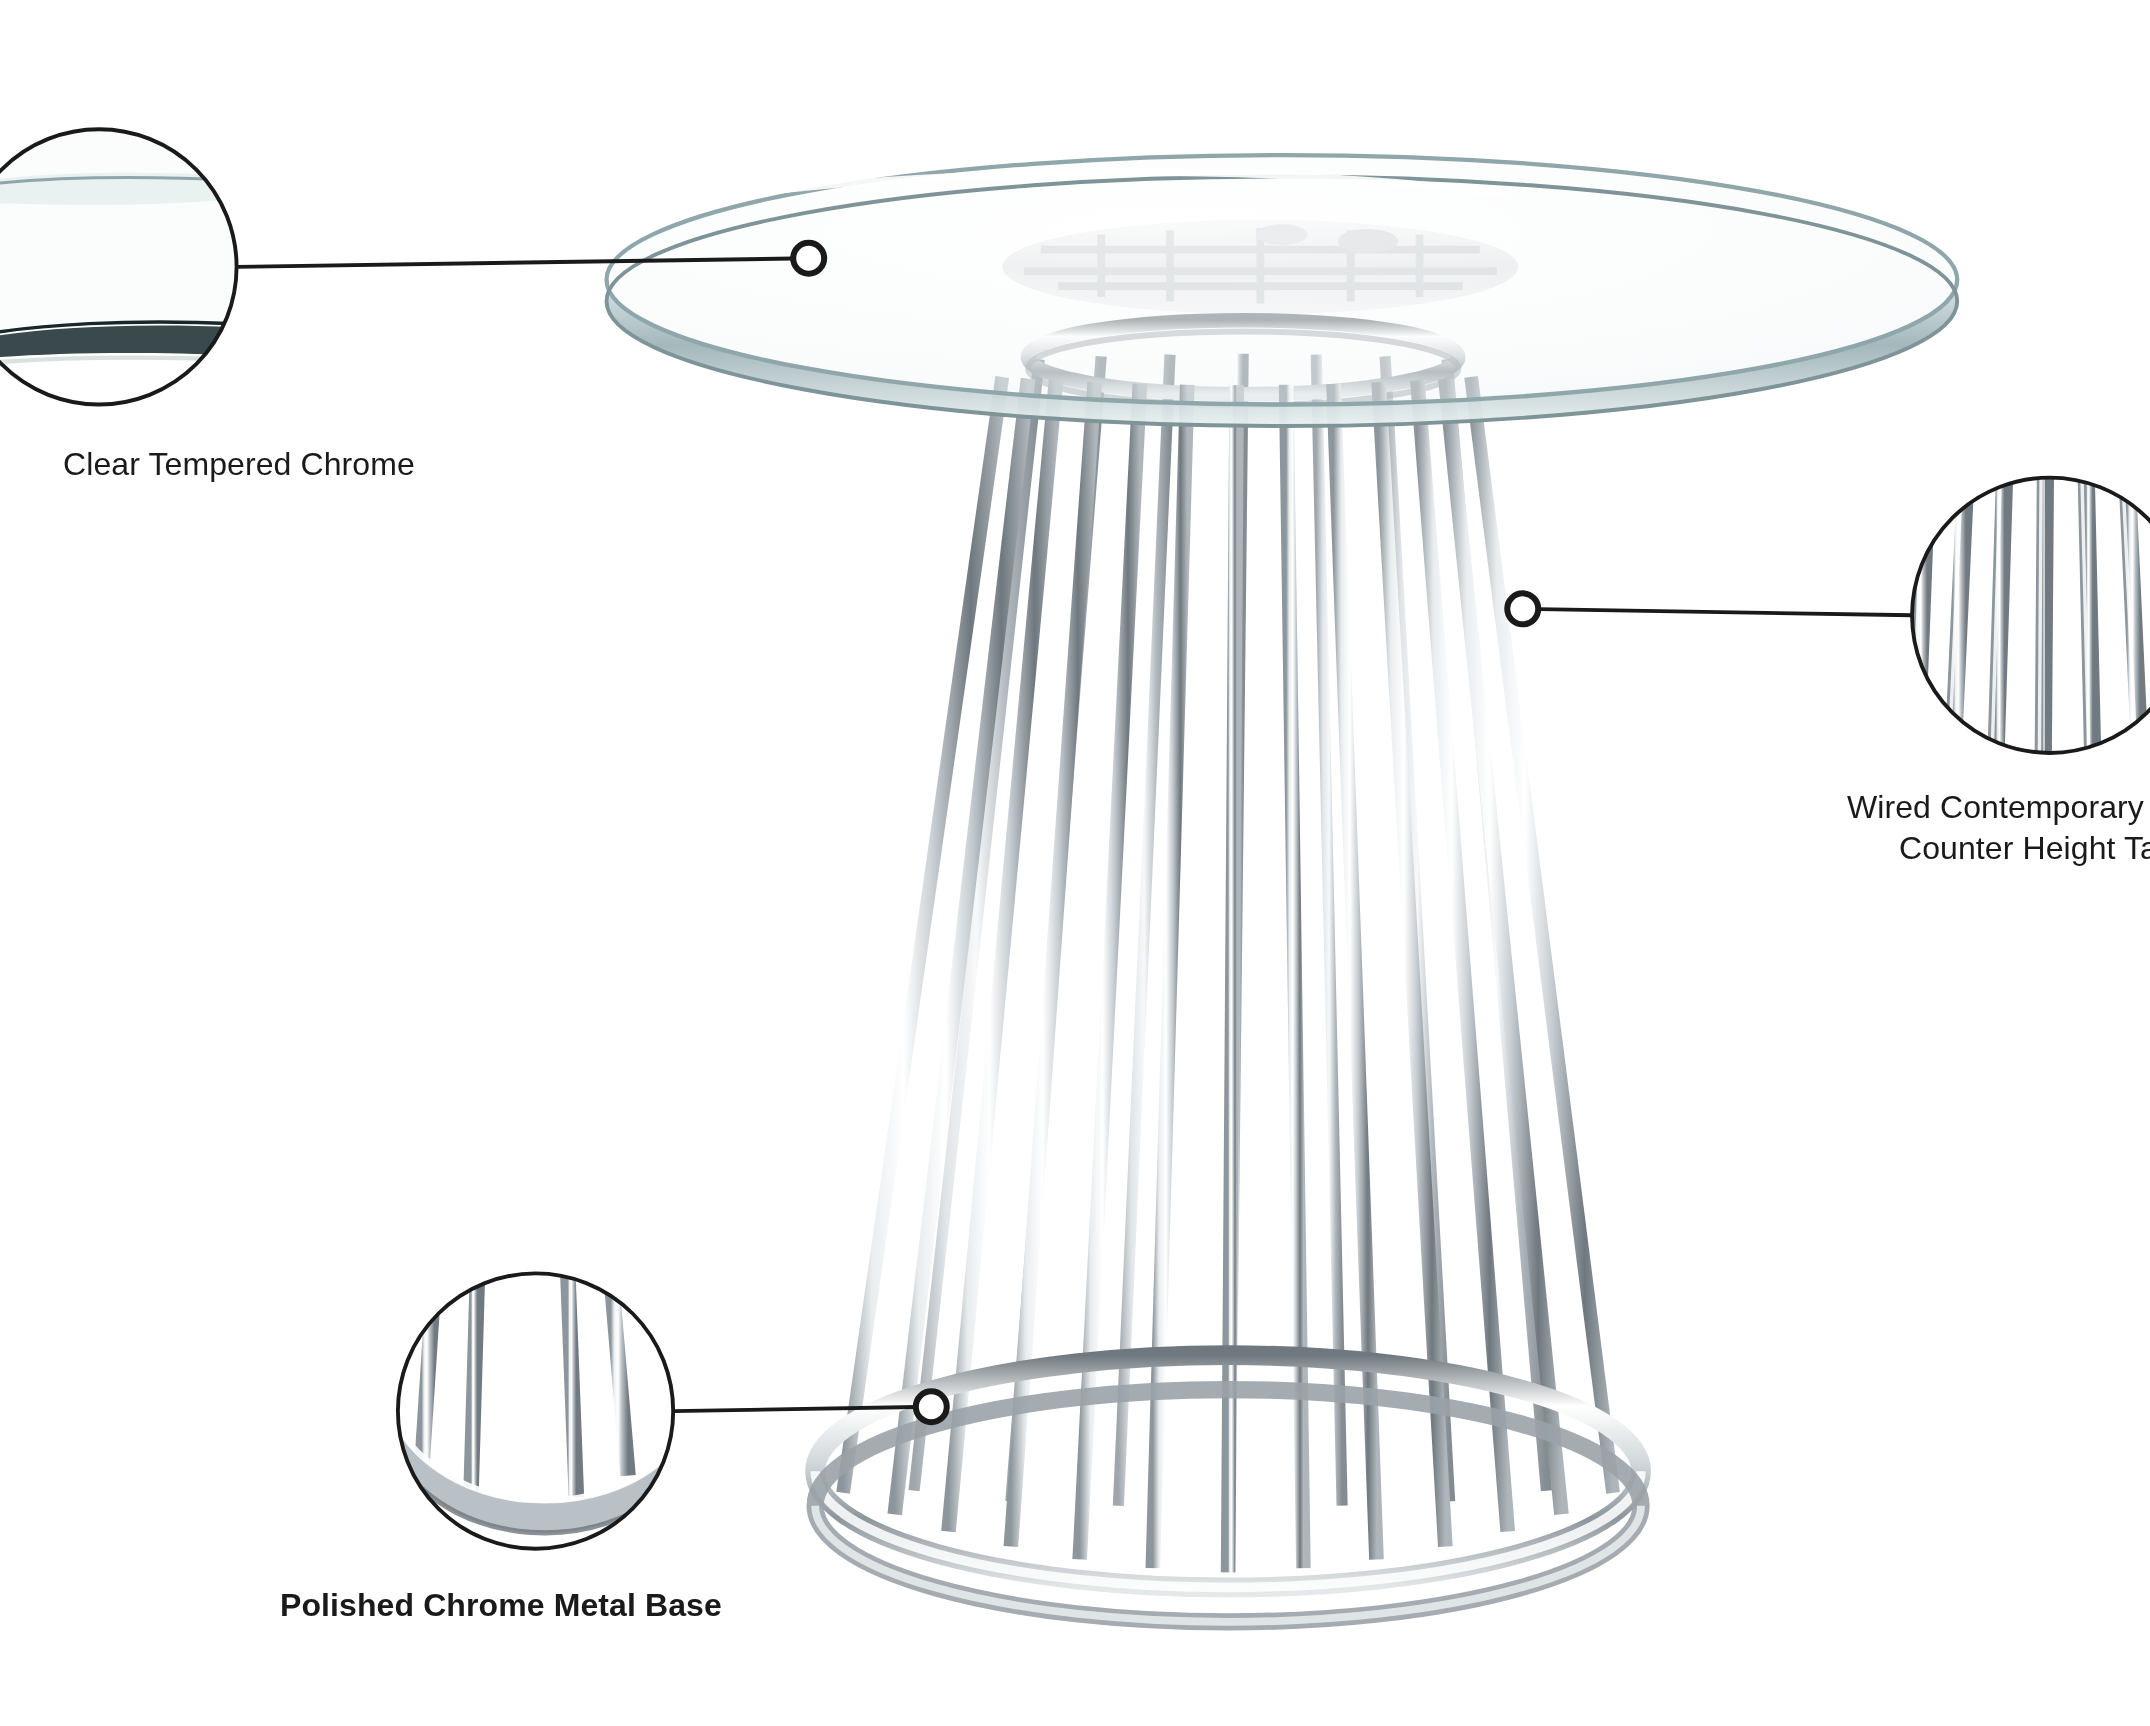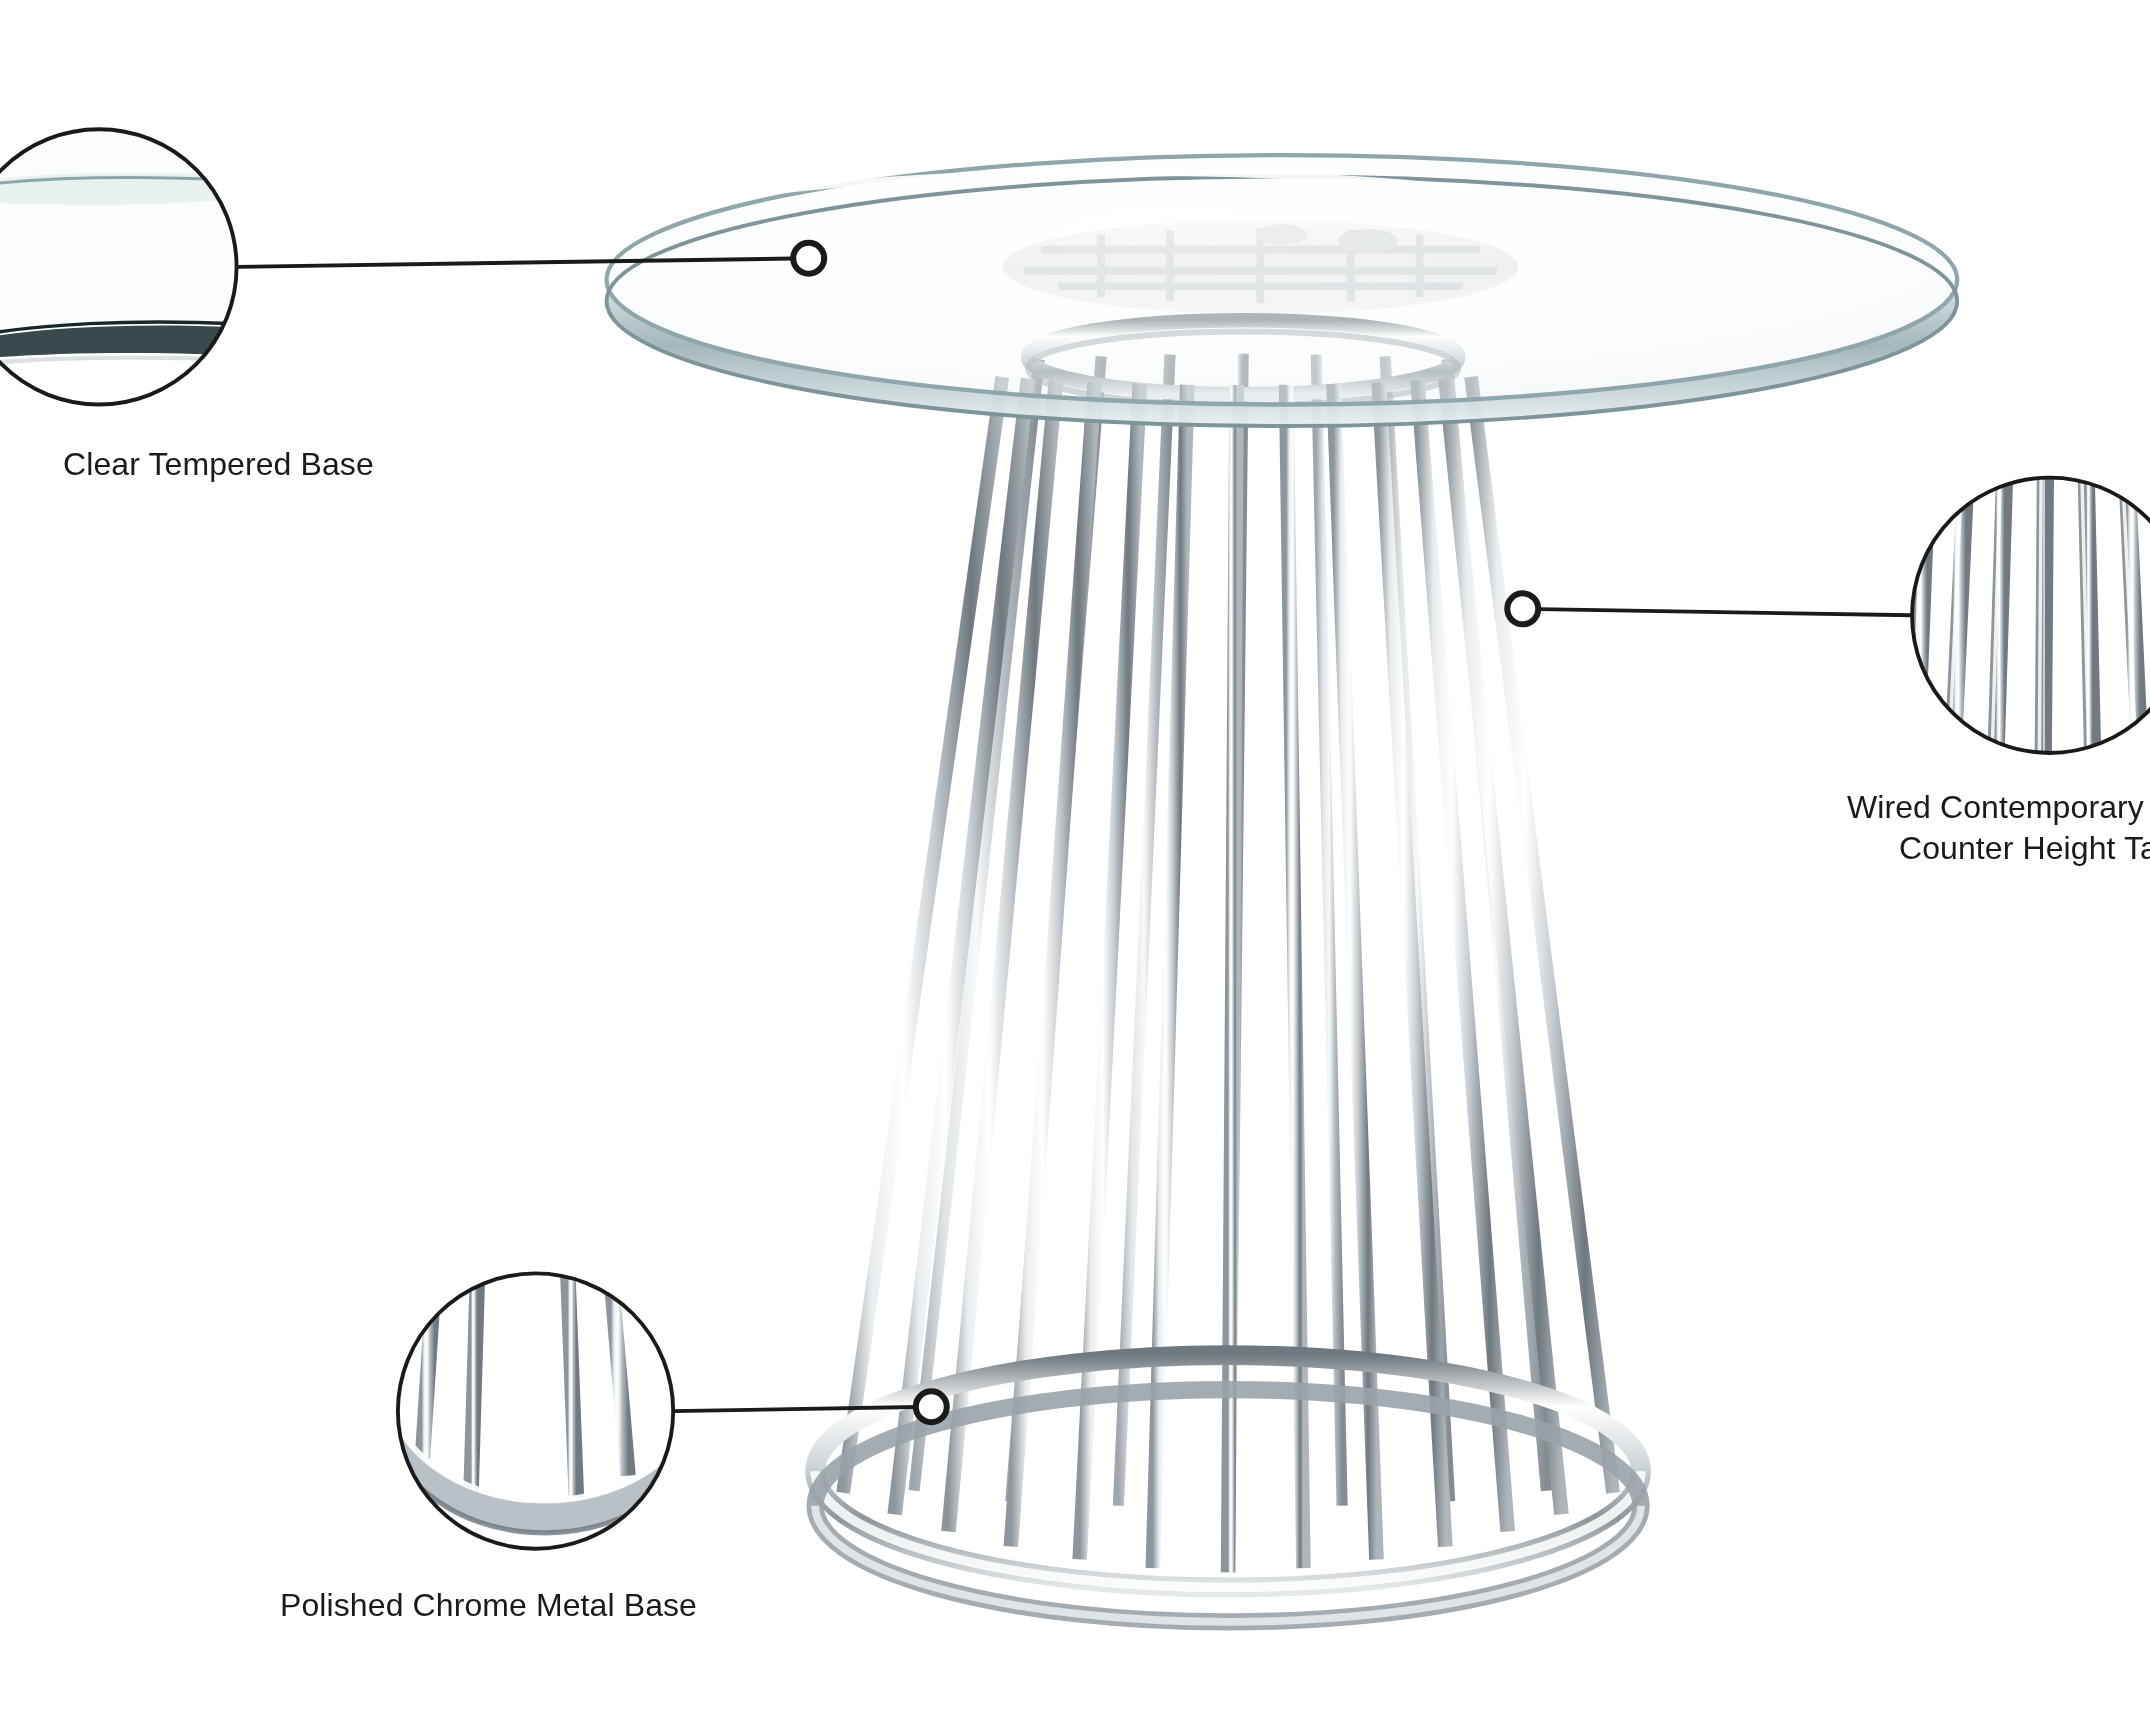--- a/index.html
+++ b/index.html
@@ -19,21 +19,21 @@
   }
   .callout-label {
     position: absolute;
     color: #1a1a1a;
     font-size: 32px;
     line-height: 1.28;
     white-space: pre;
     letter-spacing: 0.1px;
   }
   #label-glass   { left: 63px;  top: 444px; text-align: left; }
-  #label-base    { left: 280px;  top: 1585px; text-align: left; }
+  #label-base    { left: 280px;  top: 1585px; text-align: left; font-weight: bold; }
   #label-wired   { left: 1807px; top: 787px; text-align: center; width: 486px; }
 
   svg.layer {
     position: absolute;
     left: 0;
     top: 0;
     width: 2365px;
     height: 1727px;
     pointer-events: none;
   }
@@ -239,21 +239,21 @@
           <path d="M1420,2960 L1460,3430"></path>
         </g>
         <path d="M930,3330 C1060,3530 1400,3545 1560,3380 L1560,3450 C1400,3615 1060,3600 930,3400 Z" fill="#b9c1c6"></path>
         <path d="M930,3325 C1060,3525 1400,3540 1560,3375" fill="none" stroke="#ffffff" stroke-width="14" opacity="0.9"></path>
         <path d="M930,3400 C1060,3600 1400,3615 1560,3450" fill="none" stroke="#6e777d" stroke-width="12" opacity="0.8"></path>
       </g>
       <circle cx="1245" cy="3280" r="320" fill="none" stroke="#1a1a1a" stroke-width="9"></circle>
     </g>
   </svg>
 
-  <div class="callout-label" id="label-glass">Clear Tempered Base</div>
+  <div class="callout-label" id="label-glass">Clear Tempered Chrome</div>
 
   <div class="callout-label" id="label-wired">Wired Contemporary Design
 Counter Height Table</div>
 
   <div class="callout-label" id="label-base">Polished Chrome Metal Base</div>
 
 </div>
 
 
 </body></html>

